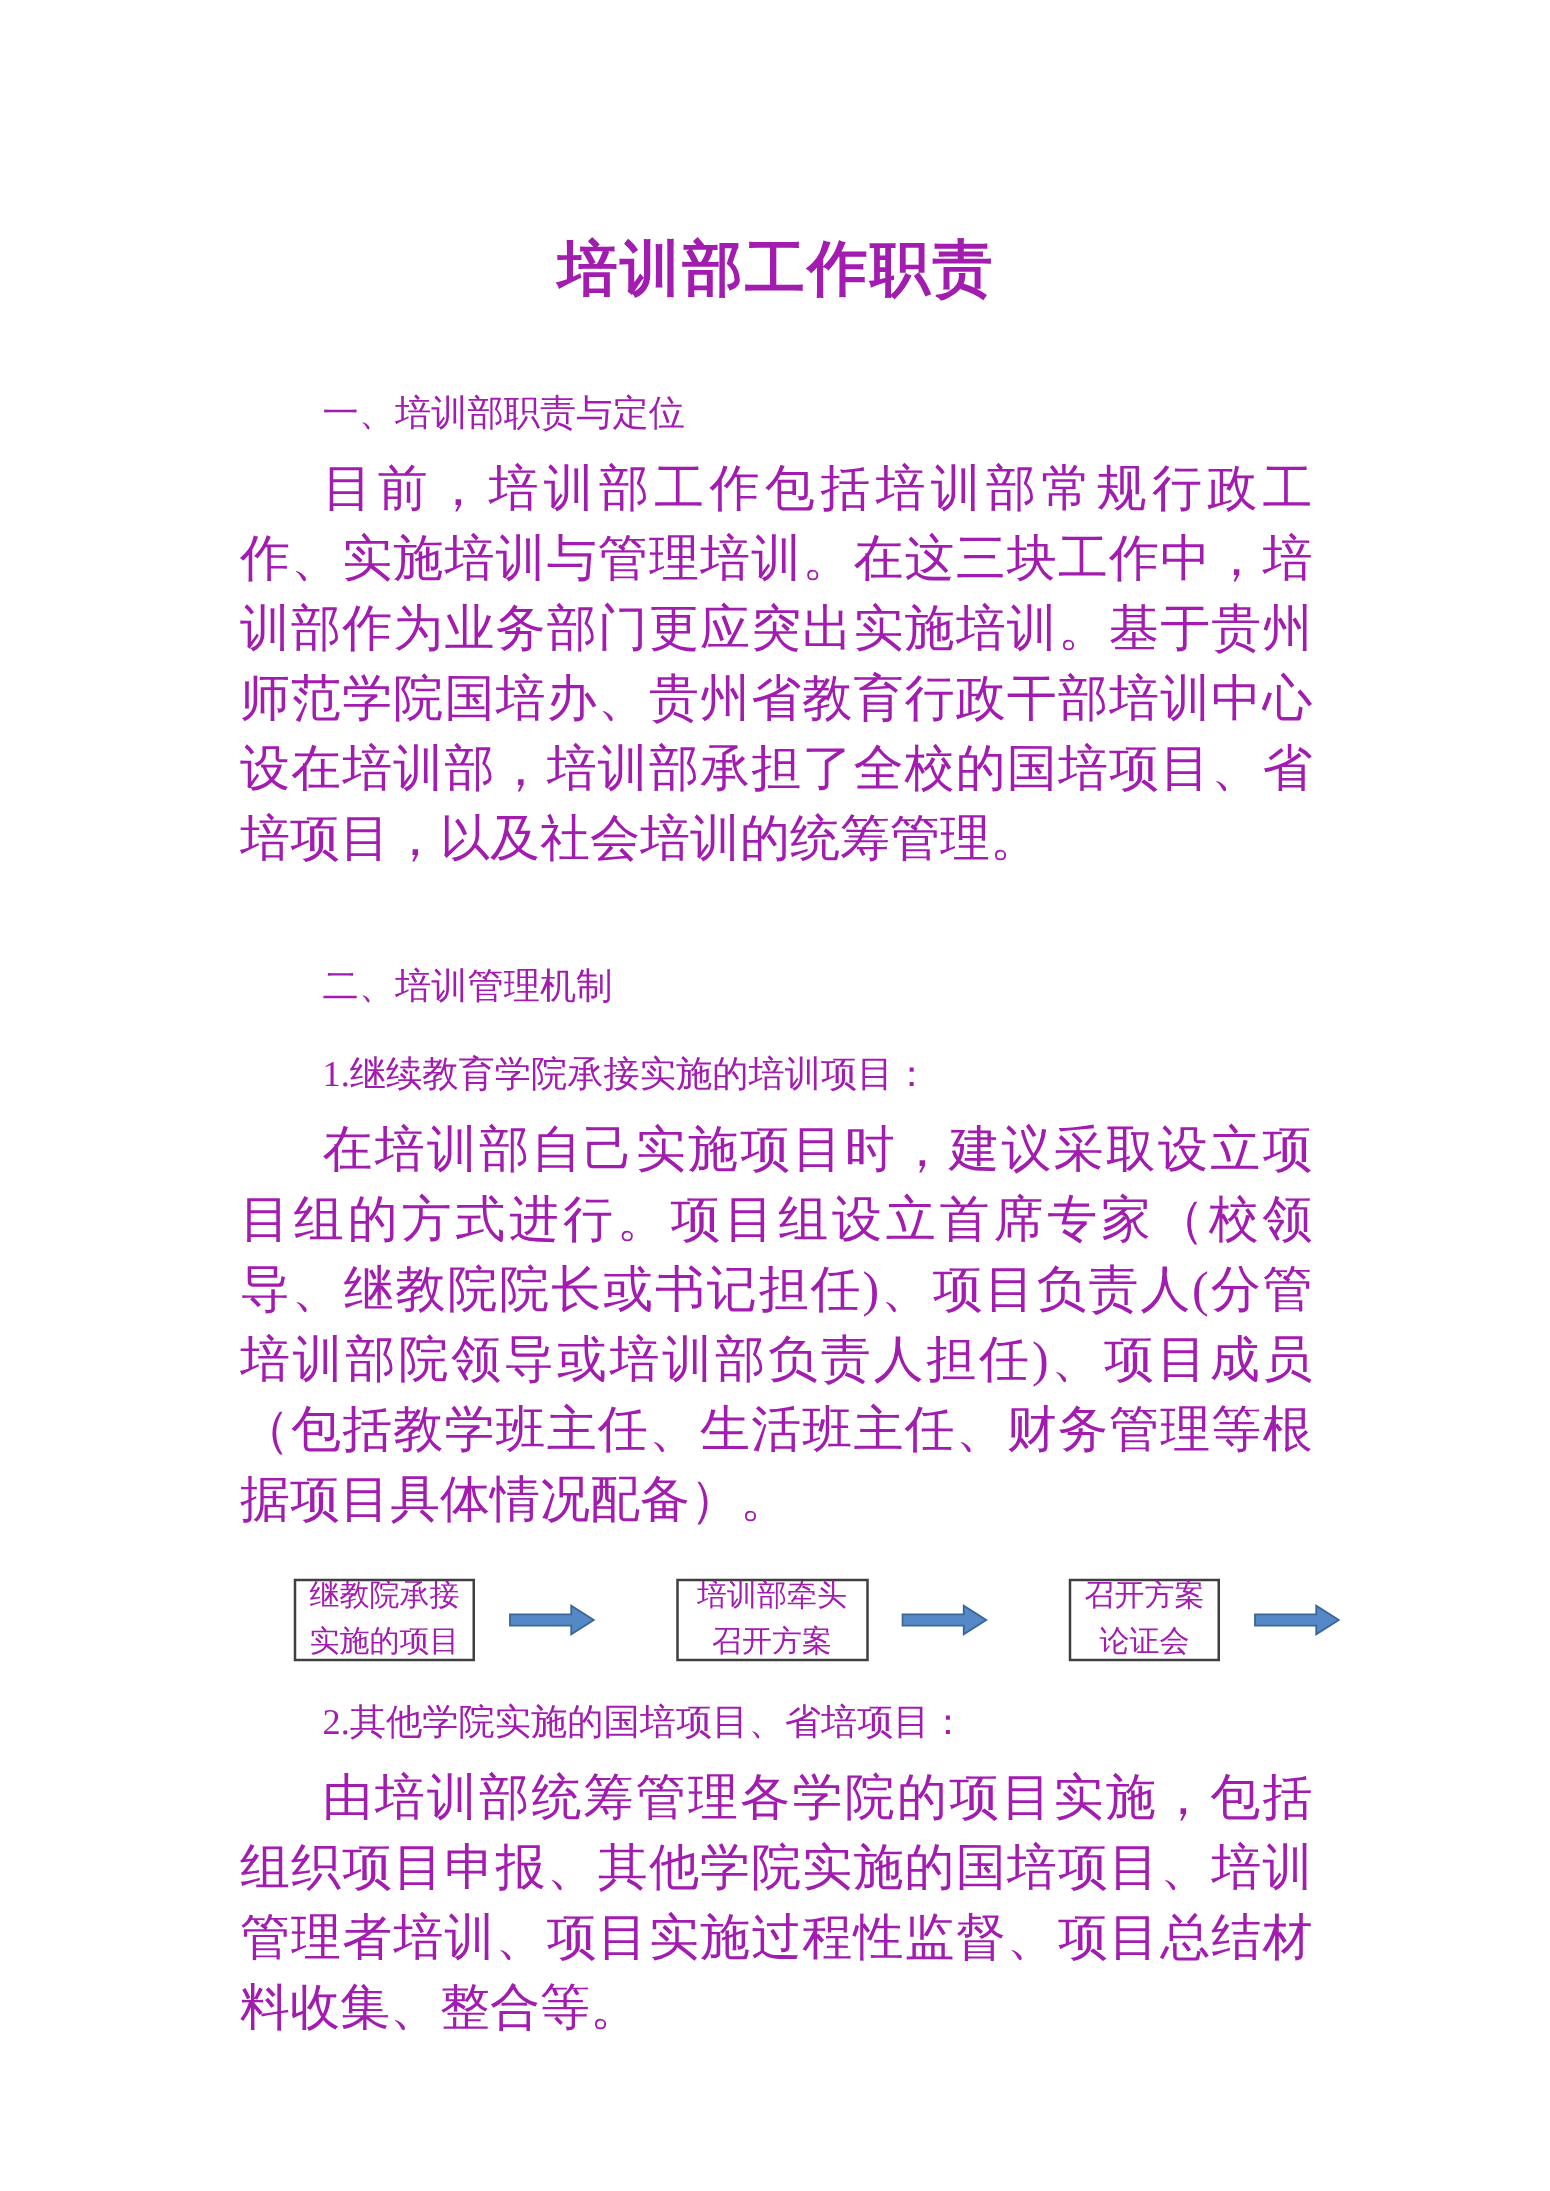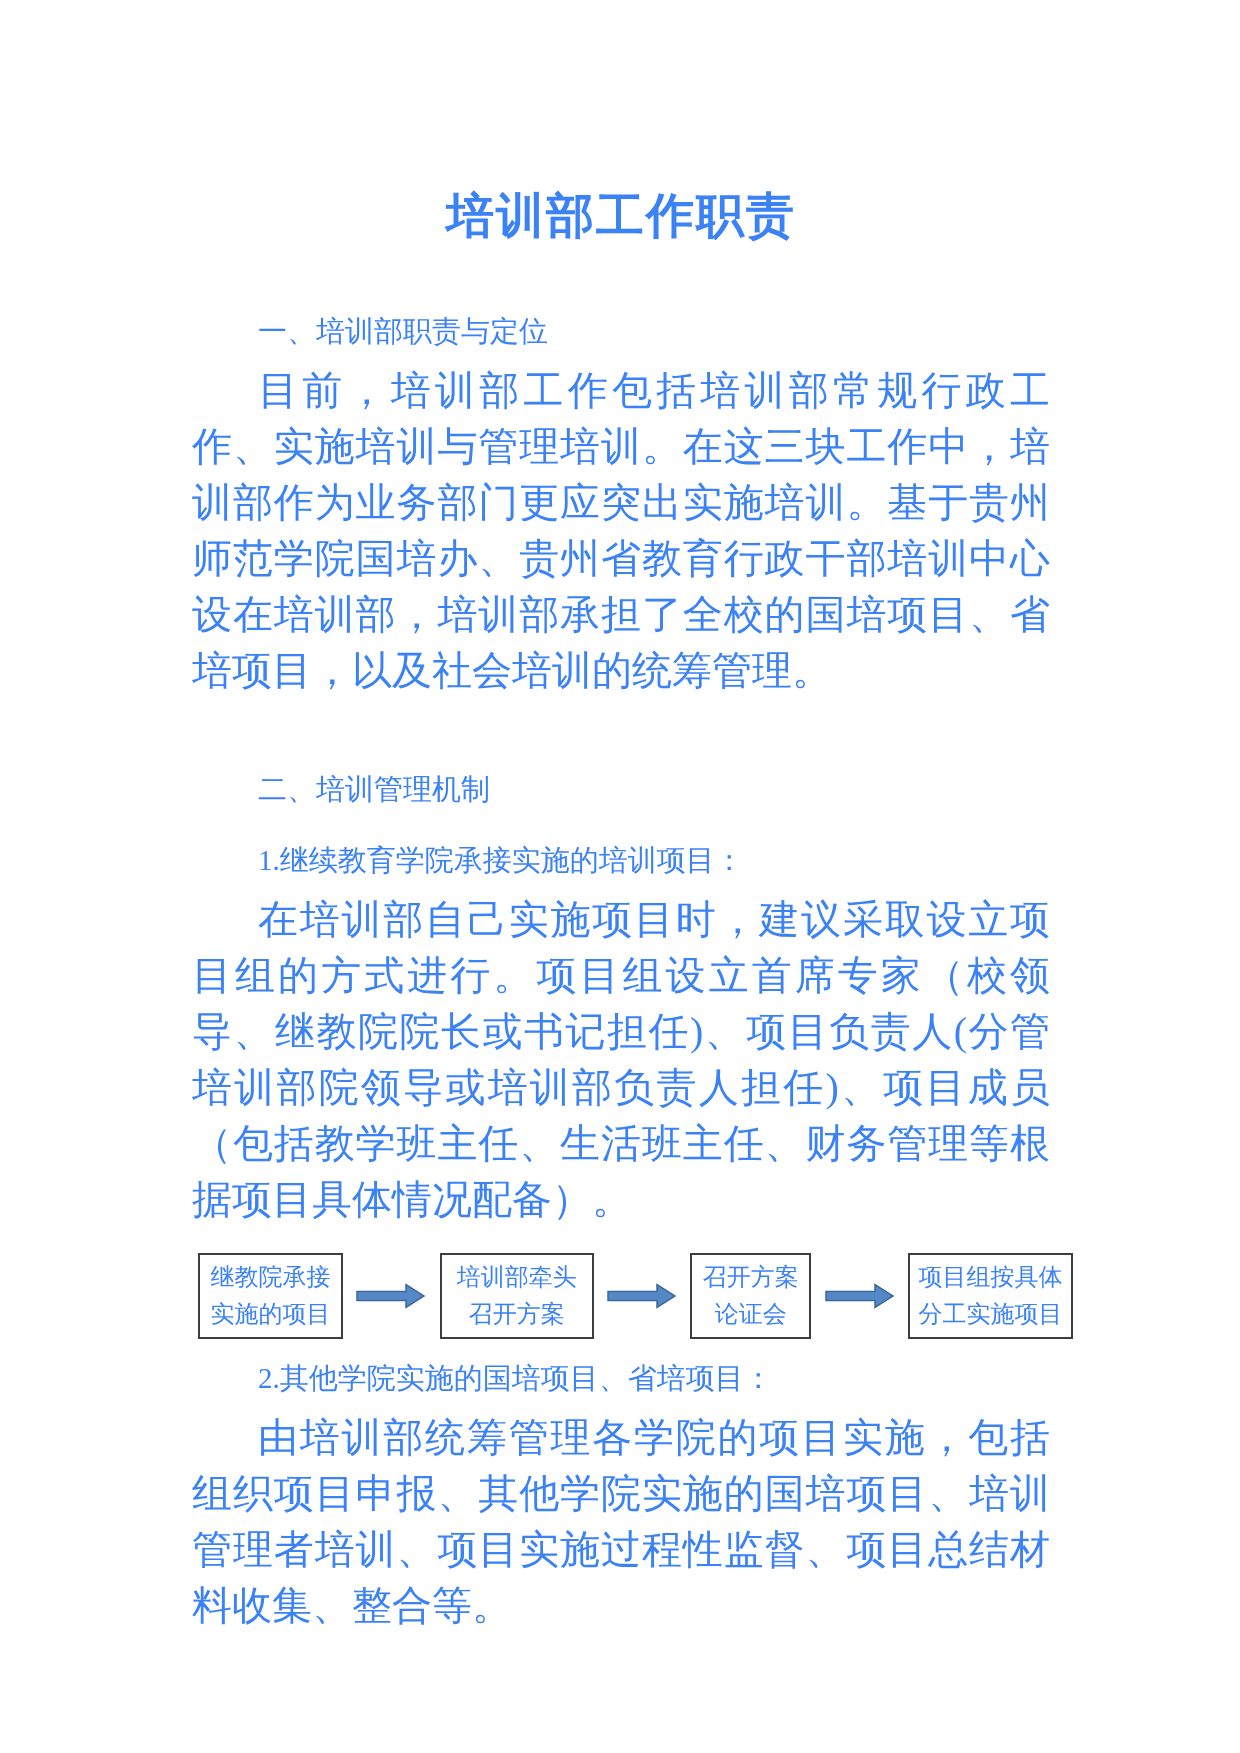--- a/index.html
+++ b/index.html
@@ -3,21 +3,21 @@
 <meta charset="utf-8">
 <style>
   * { margin: 0; padding: 0; box-sizing: border-box; }
   html, body { background: #e9e9e9; }
   .page {
     position: relative;
     width: 1240px;
     height: 1753px;
     margin: 0 auto;
     background: #ffffff;
-    color: #3b82f6;
+    color: #a21caf;
     font-family: "Liberation Serif", serif;
     padding: 186px 190px 0 192px;
     overflow: hidden;
   }
   .doc-title {
     font-size: 48px;
     line-height: 60px;
     font-weight: bold;
     text-align: center;
     letter-spacing: 2px;
@@ -41,29 +41,30 @@
     margin-top: 24px;
     margin-left: 6px;
     width: 875px;
     height: 88px;
     display: flex;
     align-items: center;
     justify-content: space-between;
   }
   .flow-box {
     border: 2px solid #3f3f3f;
-    height: 86px;
+    height: 66px;
     display: flex;
     align-items: center;
     justify-content: center;
     text-align: center;
     font-size: 24px;
     line-height: 37px;
     white-space: pre-line;
     flex: 0 0 auto;
+    margin-left: 37px;
   }
   .flow-box.w1 { width: 145px; }
   .flow-box.w2 { width: 154px; }
   .flow-box.w3 { width: 121px; }
   .flow-box.w4 { width: 165px; }
   .flow-arrow { flex: 0 0 auto; display: block; }
   .item2-heading { margin-top: 7px; }
 </style>
 </head>
 <body>
@@ -104,22 +105,20 @@
 
     <div class="flow-box w3">召开方案
 论证会</div>
 
     <svg class="flow-arrow" width="70" height="28" viewBox="0 0 70 28">
       <g stroke-width="1.5" stroke="#3C6899">
         <path d="M1 9.5 H50 V2.5 L68 14 L50 25.5 V18.5 H1 Z" fill="#5488C7"></path>
       </g>
     </svg>
 
-    <div class="flow-box w4">项目组按具体
-分工实施项目</div>
 
   </div>
 
   <p class="line item2-heading">2.其他学院实施的国培项目、省培项目：</p>
 
   <p class="para">由培训部统筹管理各学院的项目实施，包括组织项目申报、其他学院实施的国培项目、培训管理者培训、项目实施过程性监督、项目总结材料收集、整合等。</p>
 
 </div>
 
 </body></html>

